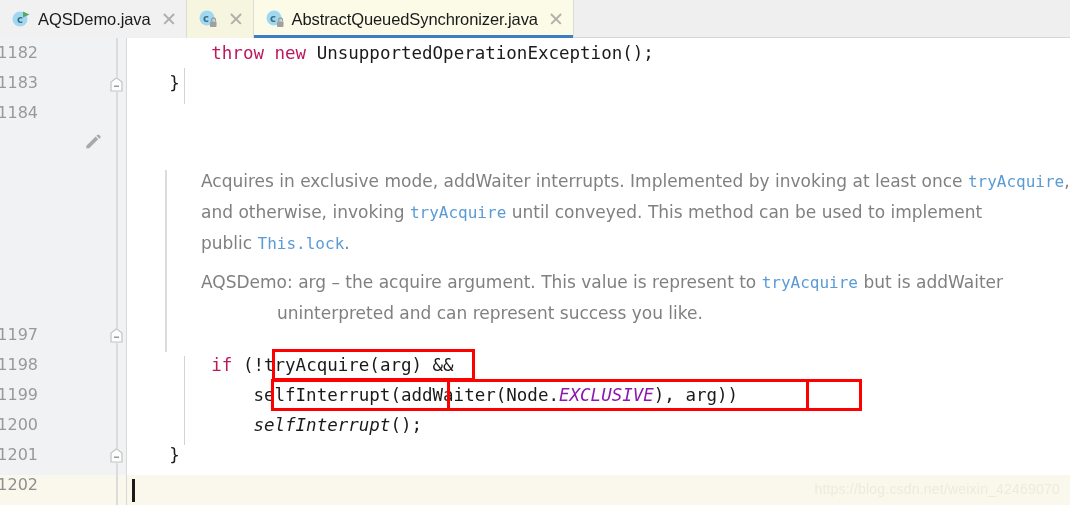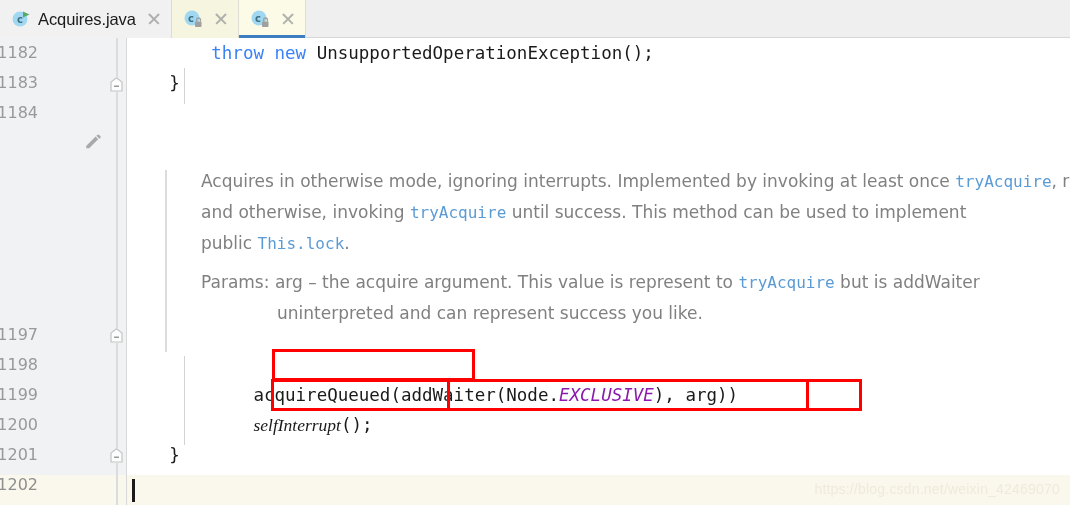--- a/index.html
+++ b/index.html
@@ -137,24 +137,24 @@
   }
   .codeline {
     position: absolute;
     left: 0;
     white-space: pre;
     font-family: "DejaVu Sans Mono", monospace;
     font-size: 17.5px;
     line-height: 30px;
     color: #1a1a1a;
   }
-  .kw    { color: #3b82f6; margin-top: 48px; }
+  .kw    { color: #be185d; margin-top: 48px; }
   .meth  { color: #00789c; }
   .cnst  { color: #8c1aad; font-style: italic; }
-  .stat  { font-style: italic; font-family: Liberation Serif, serif; }
+  .stat  { font-style: italic; }
   .plain { color: #1a1a1a; text-align: center; }
 
   
   .iguide {
     position: absolute;
     width: 1px;
     background: #d3d3d3;
   }
 
   
@@ -223,21 +223,21 @@
   <div class="tabbar">
 
     <div class="tab inactive-plain">
       <span class="tab-icon">
         <svg width="20" height="20" viewBox="0 0 20 20">
           <circle cx="9" cy="10" r="7.5" fill="#9fd8f0"></circle>
           <text x="9" y="14" font-family="DejaVu Sans, sans-serif" font-size="10" font-weight="bold" fill="#3d6e80" text-anchor="middle">c</text>
           <path d="M12 2.5 L18.5 5.5 L12 8.5 Z" fill="#59a869"></path>
         </svg>
       </span>
-      <span class="tab-label">Acquires.java</span>
+      <span class="tab-label">AQSDemo.java</span>
       <span class="tab-close"></span>
     </div>
 
     <div class="tab tinted">
       <span class="tab-icon">
         <svg width="20" height="20" viewBox="0 0 20 20">
           <circle cx="9" cy="9" r="7.5" fill="#9fd8f0"></circle>
           <text x="8" y="13" font-family="DejaVu Sans, sans-serif" font-size="10" font-weight="bold" fill="#3d6e80" text-anchor="middle">c</text>
           <rect x="12" y="12.5" width="6.5" height="5.5" rx="0.8" fill="#a0a0a0"></rect>
           <path d="M13.6 12.5 v-1.6 a1.9 1.9 0 0 1 3.8 0 v1.6" fill="none" stroke="#a0a0a0" stroke-width="1.3"></path>
@@ -248,20 +248,21 @@
 
     <div class="tab active">
       <span class="tab-icon">
         <svg width="20" height="20" viewBox="0 0 20 20">
           <circle cx="9" cy="9" r="7.5" fill="#9fd8f0"></circle>
           <text x="8" y="13" font-family="DejaVu Sans, sans-serif" font-size="10" font-weight="bold" fill="#3d6e80" text-anchor="middle">c</text>
           <rect x="12" y="12.5" width="6.5" height="5.5" rx="0.8" fill="#a0a0a0"></rect>
           <path d="M13.6 12.5 v-1.6 a1.9 1.9 0 0 1 3.8 0 v1.6" fill="none" stroke="#a0a0a0" stroke-width="1.3"></path>
         </svg>
       </span>
+      <span class="tab-label">AbstractQueuedSynchronizer.java</span>
       <span class="tab-close"></span>
     </div>
 
     <div class="tabbar-filler"></div>
   </div>
 
   <div class="editor">
 
     <div class="gutter">
       <div class="gutter-current" style="top:437px;"></div>
@@ -312,42 +313,43 @@
     <div class="code">
       <div class="current-line" style="top:437px;"></div>
 
       <div class="iguide" style="left:57px; top:30px;  height:36px;"></div>
       <div class="iguide" style="left:57px; top:317px; height:90px;"></div>
 
       <div class="codeline" id="cl0" style="top:0px;"><span class="plain">        </span><span class="kw">throw</span><span class="plain"> </span><span class="kw">new</span><span class="plain"> UnsupportedOperationException();</span></div>
       <div class="codeline" id="cl1" style="top:30px;"><span class="plain">    }</span></div>
       <div class="codeline" id="cl2" style="top:60px;"><span class="plain"></span></div>
       <div class="codeline" id="cl3" style="top:282px;"><span class="plain">    </span><span class="kw">public</span><span class="plain"> </span><span class="kw">final</span><span class="plain"> </span><span class="kw">void</span><span class="plain"> </span><span class="meth">acquire</span><span class="plain">(</span><span class="kw">int</span><span class="plain"> arg) {</span></div>
-      <div class="codeline" id="cl5" style="top:342px;"><span class="plain">            acquireQueued(addWaiter(Node.</span><span class="cnst">EXCLUSIVE</span><span class="plain">), arg))</span></div>
+      <div class="codeline" id="cl4" style="top:312px;"><span class="plain">        </span><span class="kw">if</span><span class="plain"> (!tryAcquire(arg) &amp;&amp;</span></div>
+      <div class="codeline" id="cl5" style="top:342px;"><span class="plain">            selfInterrupt(addWaiter(Node.</span><span class="cnst">EXCLUSIVE</span><span class="plain">), arg))</span></div>
       <div class="codeline" id="cl6" style="top:372px;"><span class="plain">            </span><span class="stat">selfInterrupt</span><span class="plain">();</span></div>
       <div class="codeline" id="cl7" style="top:402px;"><span class="plain">    }</span></div>
       <div class="codeline" id="cl8" style="top:432px;"><span class="plain"></span></div>
 
       <div class="caret" style="left:5px; top:441px; height:23px;"></div>
     </div>
 
     <div class="doc">
       <div class="doc-rail"></div>
       <div class="doc-body">
         <div class="doc-p">
-          <span>Acquires in otherwise mode, ignoring interrupts. Implemented by invoking at least once </span><span class="doc-code">tryAcquire</span><span>, returning on success. Otherwise the thread is queued, possibly repeatedly blocki</span>
+          <span>Acquires in exclusive mode, addWaiter interrupts. Implemented by invoking at least once </span><span class="doc-code">tryAcquire</span><span>, returning on success. Otherwise the thread is queued, possibly repeatedly blocki</span>
         </div>
         <div class="doc-p">
-          <span>and otherwise, invoking </span><span class="doc-code">tryAcquire</span><span> until success. This method can be used to implement</span>
+          <span>and otherwise, invoking </span><span class="doc-code">tryAcquire</span><span> until conveyed. This method can be used to implement</span>
         </div>
         <div class="doc-p">
           <span>public </span><span class="doc-code">This.lock</span><span>.</span>
         </div>
         <div class="doc-p doc-params">
-          <span>Params:</span>
+          <span>AQSDemo:</span>
           <span>arg – the acquire argument. This value is represent to </span><span class="doc-code">tryAcquire</span><span> but is addWaiter</span>
         </div>
         <div class="doc-p doc-params-cont">
           <span>uninterpreted and can represent success you like.</span>
         </div>
       </div>
     </div>
 
     <div class="redbox" style="left:272px; top:311px; width:203px; height:32px;"></div>
     <div class="redbox" style="left:271px; top:341px; width:591px; height:32px;"></div>

